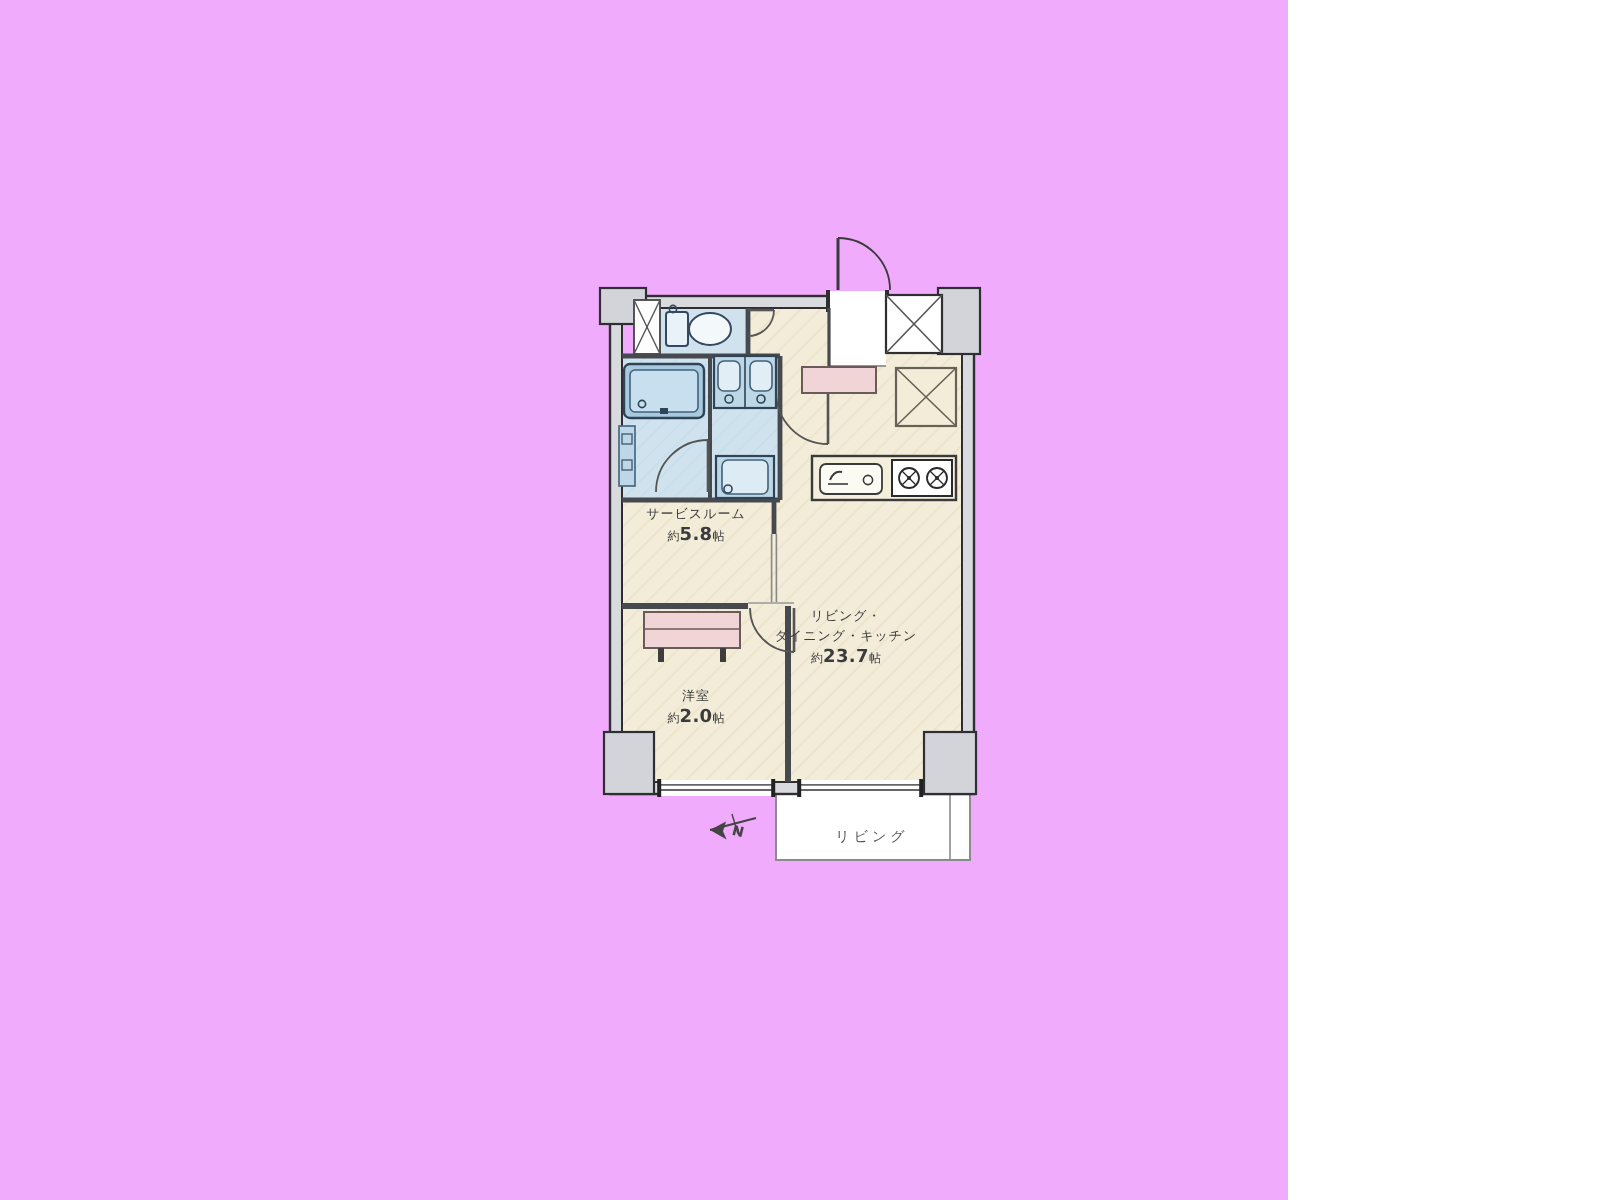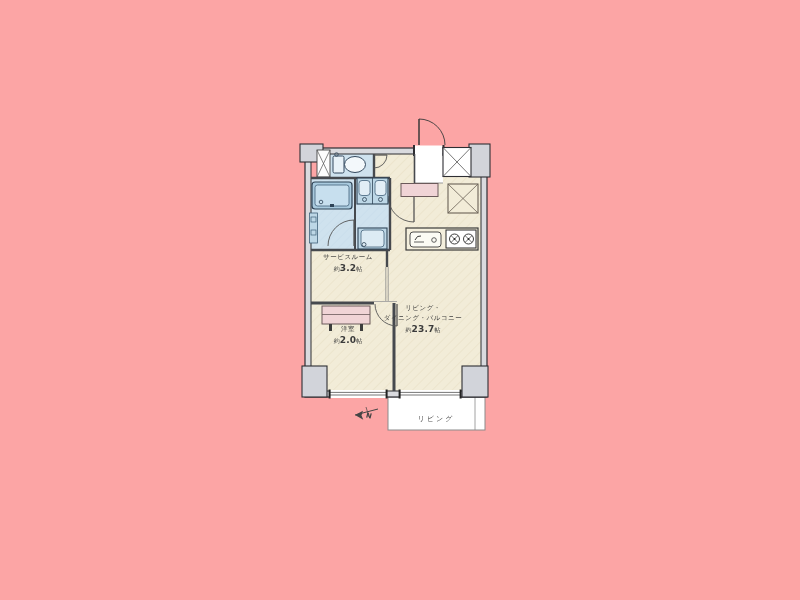--- a/index.html
+++ b/index.html
@@ -1,17 +1,17 @@
 <!DOCTYPE html>
 <html><head>
 <meta charset="utf-8">
 <style>
   html,body{margin:0;padding:0;background:#ffffff;}
   #canvas{
-    position:relative;width:800px;height:600px;background:#fca5a5;overflow:hidden;
+    position:relative;width:644px;height:600px;background:#f0abfc;overflow:hidden;
     font-family:"DejaVu Sans","Liberation Sans",sans-serif;
   }
   #plan-svg{position:absolute;left:0;top:0;}
   .room-label{
     position:absolute;transform:translate(-50%,-50%);
     text-align:center;color:#3b3b3b;line-height:1.55;white-space:nowrap;
   }
   .room-name{font-size:6.5px;letter-spacing:.5px;display:block;}
   .room-area{font-size:6px;display:block;}
   .area-value{font-size:9px;font-weight:bold;letter-spacing:.2px;}
@@ -224,31 +224,31 @@
 
     <g stroke="#444" fill="#444">
       <line x1="378" y1="409" x2="355" y2="415" stroke-width="1"></line>
       <path d="M355,415 l8,-4.2 -1.5,4.8 1.8,4.2 Z" stroke="none"></path>
       <line x1="366" y1="407" x2="369" y2="417" stroke-width="0.7"></line>
     </g>
   </svg>
 
   <div class="room-label" style="left:348px;top:264px;">
     <span class="room-name">サービスルーム</span>
-    <span class="room-area"><span>約</span><span class="area-value">3.2</span><span>帖</span></span>
+    <span class="room-area"><span>約</span><span class="area-value">5.8</span><span>帖</span></span>
   </div>
 
-  <div class="room-label" style="left:348px;top:336px;">
+  <div class="room-label" style="left:348px;top:355px;">
     <span class="room-name">洋室</span>
     <span class="room-area"><span>約</span><span class="area-value">2.0</span><span>帖</span></span>
   </div>
 
   <div class="room-label" style="left:423px;top:320px;">
     <span class="room-name">リビング・</span>
-    <span class="room-name">ダイニング・バルコニー</span>
+    <span class="room-name">ダイニング・キッチン</span>
     <span class="room-area"><span>約</span><span class="area-value">23.7</span><span>帖</span></span>
   </div>
 
   <div class="room-label balcony-label" style="left:436px;top:419px;">リビング</div>
 
   <div class="compass-n">N</div>
 
 </div>
 
 </body></html>

